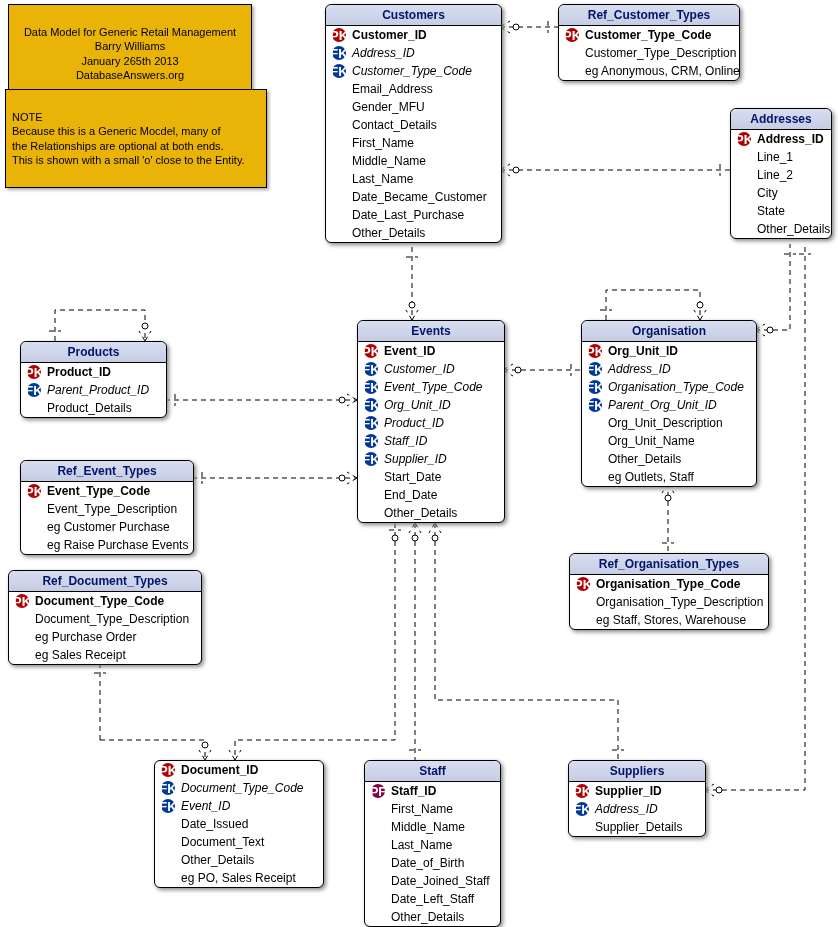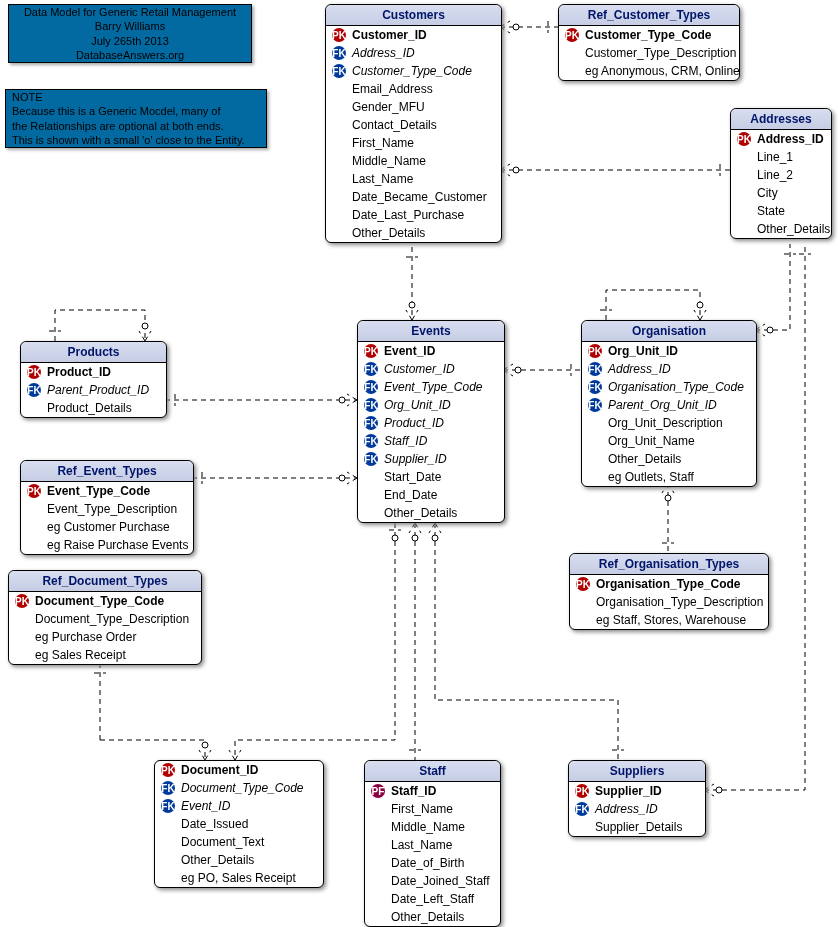--- a/index.html
+++ b/index.html
@@ -8,30 +8,30 @@
     position:absolute;background:#fff;border:1px solid #000;border-radius:6px;
     box-shadow:2px 2px 4px #888;font-size:12px;overflow:hidden;
   }
   .entity-header{
     background:linear-gradient(#d8ddf0,#c6cde4);color:#00156a;font-weight:bold;
     text-align:center;padding:3px 6px;border-bottom:1px solid #000;
     border-radius:6px 6px 0 0;white-space:nowrap;
   }
   .row{display:flex;align-items:center;padding:2px 6px;white-space:nowrap}
   .icon{width:14px;height:14px;border-radius:50%;display:inline-flex;align-items:center;justify-content:center;
-        font-size:10px;font-weight:bold;color:#fff;margin-right:6px;flex:0 0 14px}
+        font-size:13px;font-weight:bold;color:#fff;margin-right:6px;flex:0 0 14px}
   .pk{background:#b00000}
   .fk{background:#003a9c}
   .pf{background:#8a0040}
   .noicon{width:14px;margin-right:6px;flex:0 0 14px}
   .fld{color:#000}
   .fld-bold{font-weight:bold}
   .fld-italic{font-style:italic}
   .note-box{
-    position:absolute;background:#0369a1;border:1px solid #000;padding:0 6px;
+    position:absolute;background:#eab308;border:1px solid #000;padding:20px 6px;
     font-size:11px;line-height:1.3;box-shadow:2px 2px 3px #aaa;
   }
   .note-box.center{text-align:center}
   svg.lines{position:absolute;left:0;top:0;width:838px;height:927px;pointer-events:none}
   svg.lines line, svg.lines path{stroke:#000;stroke-width:1;fill:none;stroke-dasharray:5 4}
   .crow{stroke-dasharray:none}
   .tick{stroke-dasharray:none}
 </style>
 </head>
 <body>
@@ -113,21 +113,21 @@
 
   <path d="M704,790 L805,790 L805,244"></path>
   <path class="crow" d="M704,790 l10,-6 M704,790 l10,6"></path>
   <circle cx="719" cy="790" r="3" fill="#fff" stroke="#000" class="tick"></circle>
   <line class="tick" x1="799" y1="254" x2="811" y2="254"></line>
 </svg>
 
 <div class="note-box center" style="left:8px;top:4px;width:230px">
   <div>Data Model for Generic Retail Management</div>
   <div>Barry Williams</div>
-  <div>July 265th 2013</div>
+  <div>January 265th 2013</div>
   <div>DatabaseAnswers.org</div>
 </div>
 
 <div class="note-box" style="left:5px;top:89px;width:248px">
   <div>NOTE</div>
   <div>Because this is a Generic Mocdel, many of</div>
   <div>the Relationships are optional at both ends.</div>
   <div>This is shown with a small 'o' close to the Entity.</div>
 </div>
 

